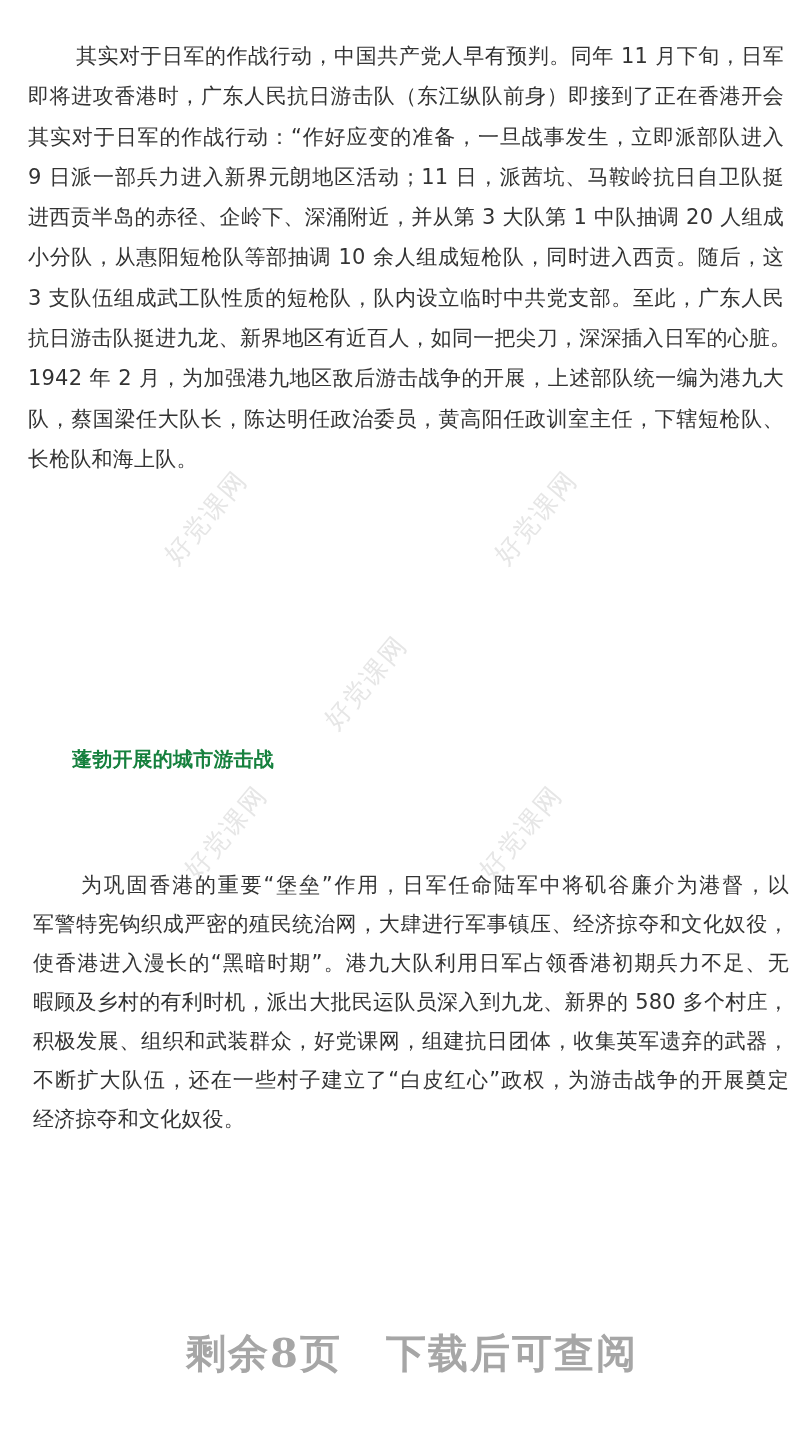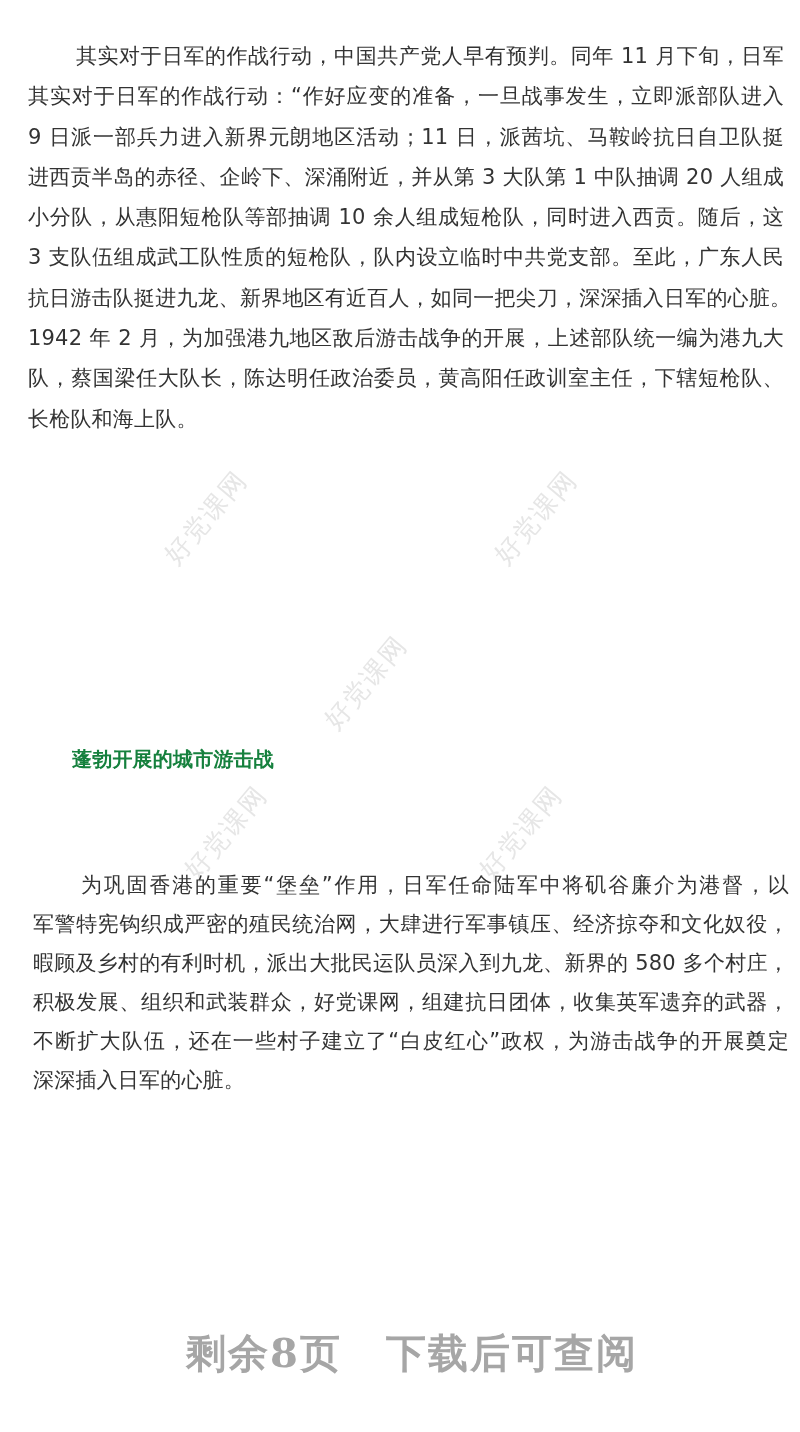--- a/index.html
+++ b/index.html
@@ -78,39 +78,41 @@
 <div class="watermark" style="left:150px; top:500px;">好党课网</div>
 <div class="watermark" style="left:480px; top:500px;">好党课网</div>
 <div class="watermark" style="left:310px; top:665px;">好党课网</div>
 <div class="watermark" style="left:170px; top:815px;">好党课网</div>
 <div class="watermark" style="left:465px; top:815px;">好党课网</div>
 
 <div class="text-layer">
 
   <div class="para para-a">
     <span class="line row first">其实对于日军的作战行动，中国共产党人早有预判。同年 11 月下旬，日军</span>
+    <span class="line row">即将进攻香港时，广东人民抗日游击队（东江纵队前身）即接到了正在香港开会</span>
     <span class="line row">其实对于日军的作战行动：“作好应变的准备，一旦战事发生，立即派部队进入</span>
     <span class="line row">9 日派一部兵力进入新界元朗地区活动；11 日，派茜坑、马鞍岭抗日自卫队挺</span>
     <span class="line row">进西贡半岛的赤径、企岭下、深涌附近，并从第 3 大队第 1 中队抽调 20 人组成</span>
     <span class="line row">小分队，从惠阳短枪队等部抽调 10 余人组成短枪队，同时进入西贡。随后，这</span>
     <span class="line row">3 支队伍组成武工队性质的短枪队，队内设立临时中共党支部。至此，广东人民</span>
     <span class="line row">抗日游击队挺进九龙、新界地区有近百人，如同一把尖刀，深深插入日军的心脏。</span>
     <span class="line row">1942 年 2 月，为加强港九地区敌后游击战争的开展，上述部队统一编为港九大</span>
     <span class="line row">队，蔡国梁任大队长，陈达明任政治委员，黄高阳任政训室主任，下辖短枪队、</span>
     <span class="line row last">长枪队和海上队。</span>
   </div>
 
   <div class="heading">蓬勃开展的城市游击战</div>
 
   <div class="para para-b">
     <span class="line row first">为巩固香港的重要“堡垒”作用，日军任命陆军中将矶谷廉介为港督，以</span>
     <span class="line row">军警特宪钩织成严密的殖民统治网，大肆进行军事镇压、经济掠夺和文化奴役，</span>
+    <span class="line row">使香港进入漫长的“黑暗时期”。港九大队利用日军占领香港初期兵力不足、无</span>
     <span class="line row">暇顾及乡村的有利时机，派出大批民运队员深入到九龙、新界的 580 多个村庄，</span>
     <span class="line row">积极发展、组织和武装群众，好党课网，组建抗日团体，收集英军遗弃的武器，</span>
     <span class="line row">不断扩大队伍，还在一些村子建立了“白皮红心”政权，为游击战争的开展奠定</span>
-    <span class="line row last">深深插入日军的心脏。</span>
+    <span class="line row last">经济掠夺和文化奴役。</span>
   </div>
 
   <div class="footer-cta">
     <span>剩余8页</span><span class="gap"></span><span>下载后可查阅</span>
   </div>
 
 </div>
 
 </body></html>

